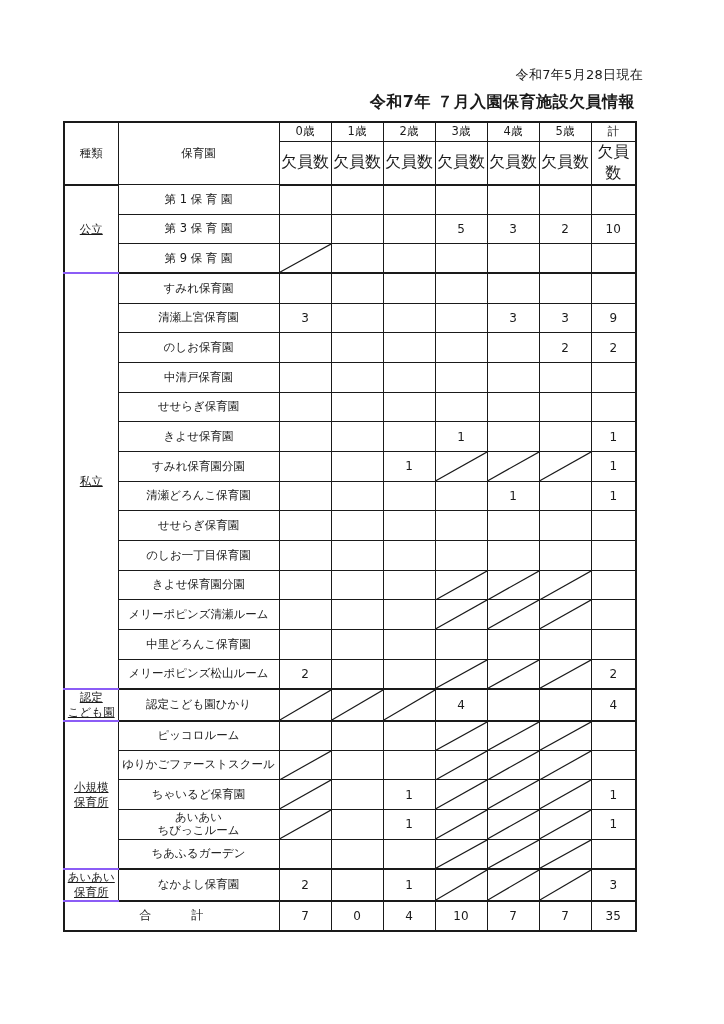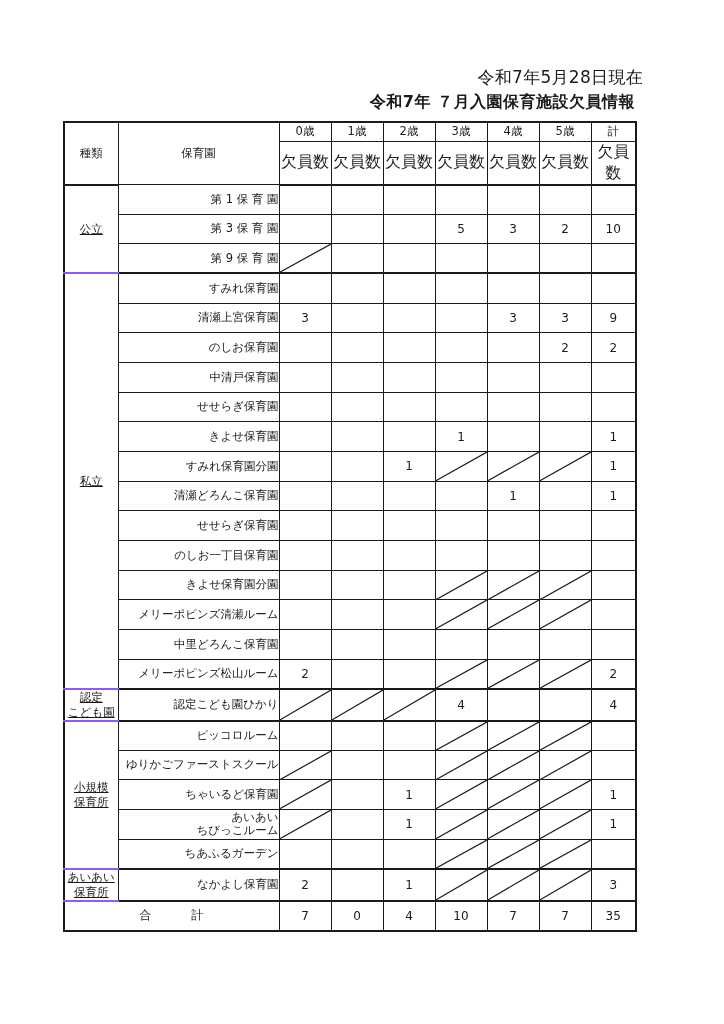--- a/index.html
+++ b/index.html
@@ -7,21 +7,21 @@
     position:relative;
     width:724px;height:1024px;
     margin:0 auto;
     background:#ffffff;
     font-family:"DejaVu Sans","Liberation Sans",sans-serif;
     color:#1a1a1a;
     overflow:hidden;
   }
   .as-of-date{
     position:absolute;top:66px;left:63px;width:580px;
-    text-align:right;font-size:17px;letter-spacing:0.3px;
+    text-align:right;font-size:13px;letter-spacing:0.3px;
   }
   .doc-title{
     position:absolute;top:92px;left:63px;width:572px;
     text-align:right;font-size:16px;font-weight:700;letter-spacing:0.5px;
   }
   table.nursery-table{
     position:absolute;top:121px;left:63px;
     width:572px;
     border-collapse:collapse;
     table-layout:fixed;
@@ -35,21 +35,21 @@
     font-weight:400;
     overflow:hidden;
   }
   thead tr.age-row{height:19px;}
   thead tr.sub-row{height:21px;}
   thead th{font-size:11.5px;}
   thead tr.sub-row th{font-size:16px;}
   thead tr.sub-row th{border-bottom:2px solid #1a1a1a;}
   tbody tr{height:29.67px;}
   td.facility{
-    font-size:11.5px;line-height:1.15;white-space:pre-line;text-align:right;
+    font-size:11.5px;line-height:1.15;white-space:pre-line;
   }
   th.section-label{
     font-size:11.5px;line-height:1.3;white-space:pre-line;
     border-top:2px solid #1a1a1a;border-bottom:2px solid #8b5cf6;text-decoration:underline;
   }
   td.num{font-size:12px;}
   tr.section-end td{border-bottom:2px solid #1a1a1a;}
   .col-total{border-left:2px solid #1a1a1a;}
   tr.total-row{height:30px;margin-top:6px;}
   tr.total-row td{border-top:2px solid #1a1a1a;border-bottom:2px solid #1a1a1a;}

